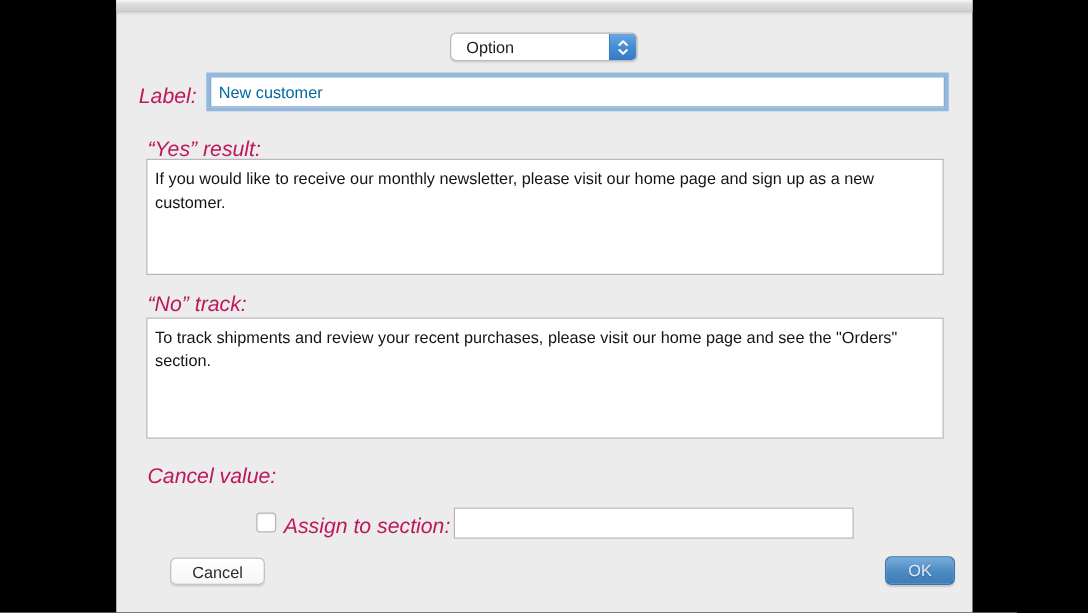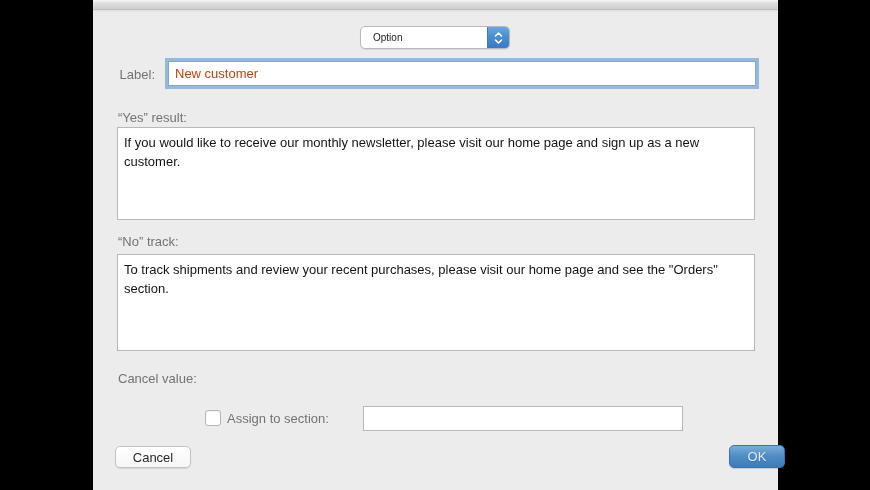--- a/index.html
+++ b/index.html
@@ -17,31 +17,32 @@
     background: #ececec;
   }
   .top-strip {
     position: absolute; top: 0; left: 0; right: 0; height: 9px;
     background: linear-gradient(180deg, #f7f7f7 0%, #dedede 35%, #cecece 100%);
     border-bottom: 1px solid #bfbfbf;
     box-shadow: 0 1px 2px rgba(0,0,0,0.08);
   }
   .lbl {
     position: absolute;
-    font-size: 13px; color: #737373;
+    font-size: 17px; color: #be185d;
     white-space: nowrap;
+    font-style: italic;
   }
   
   .popup {
     position: absolute;
     background: #fff;
     border: 1px solid #b9b9b9;
     border-radius: 5px;
     box-shadow: 0 1px 1px rgba(0,0,0,0.08);
-    font-size: 10px; color: #1c1c1c;
+    font-size: 13px; color: #1c1c1c;
     display: flex; align-items: center;
     padding-left: 12px;
     box-sizing: border-box;
     cursor: default;
   }
   .popup .stepper {
     position: absolute; right: 0; top: 0; bottom: 0; width: 21px;
     border-radius: 0 4px 4px 0;
     background: linear-gradient(180deg, #6aa7e2 0%, #4a8fd4 45%, #3679c6 100%);
     border-left: 1px solid #3d7dc2;
@@ -49,21 +50,21 @@
   }
   .focus-ring {
     border: 1px solid #84a9cf !important;
     box-shadow: 0 0 0 3px rgba(134, 175, 221, 0.85);
   }
   input[type="text"] {
     position: absolute;
     border: 1px solid #b8b8b8;
     background: #fff;
     font-family: "Liberation Sans", sans-serif;
-    font-size: 13px; color: #c2410c;
+    font-size: 13px; color: #0369a1;
     padding: 1px 6px;
     box-sizing: border-box;
     outline: none;
   }
   textarea {
     position: absolute;
     border: 1px solid #b8b8b8;
     background: #fff;
     font-family: "Liberation Sans", sans-serif;
     font-size: 13px; color: #141414;
@@ -90,20 +91,21 @@
     font-size: 13px;
     display: flex; align-items: center; justify-content: center;
     box-sizing: border-box;
     cursor: default;
   }
   .btn-plain {
     background: linear-gradient(180deg, #ffffff 0%, #f6f6f6 100%);
     border: 1px solid #c3c3c3;
     box-shadow: 0 1px 1px rgba(0,0,0,0.10);
     color: #2a2a2a;
+    margin-left: 21px;
   }
   .btn-primary {
     background: linear-gradient(180deg, #79add9 0%, #4e8cc4 50%, #3c7cb8 100%);
     border: 1px solid #3a74ab;
     box-shadow: 0 1px 1px rgba(0,0,0,0.15);
     color: #dfeaf4;
     text-shadow: 0 1px 1px rgba(40,80,120,0.35);
   }
 </style>
 </head>
@@ -134,17 +136,17 @@
 
     <div class="lbl" style="left:25px; top:371px;">Cancel value:</div>
 
     <div class="checkbox" style="left:112px; top:410px;"></div>
     <div class="lbl" style="left:134px; top:411px;">Assign to section:</div>
     <input type="text" style="left: 270px; top: 406px; width: 320px; height: 25px;" value="">
 
     <div class="btn btn-plain" style="left:22px; top:446px; width:76px; height:22px;">
       <span>Cancel</span>
     </div>
-    <div class="btn btn-primary" style="left:636px; top:445px; width:56px; height:23px;">
+    <div class="btn btn-primary" style="left:615px; top:445px; width:56px; height:23px;">
       <span>OK</span>
     </div>
   </div>
 </div>
 
 </body></html>

